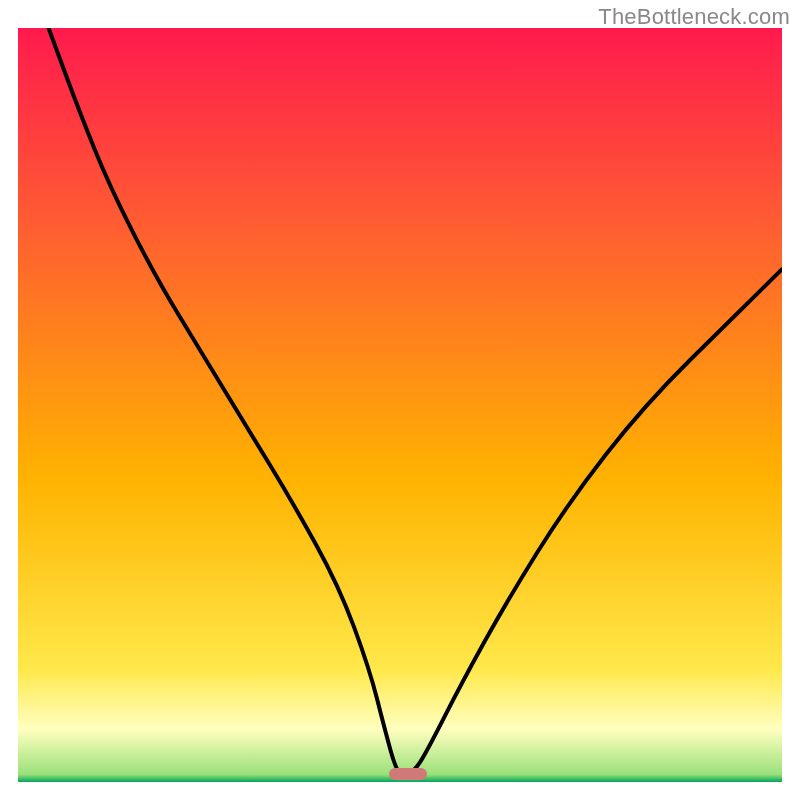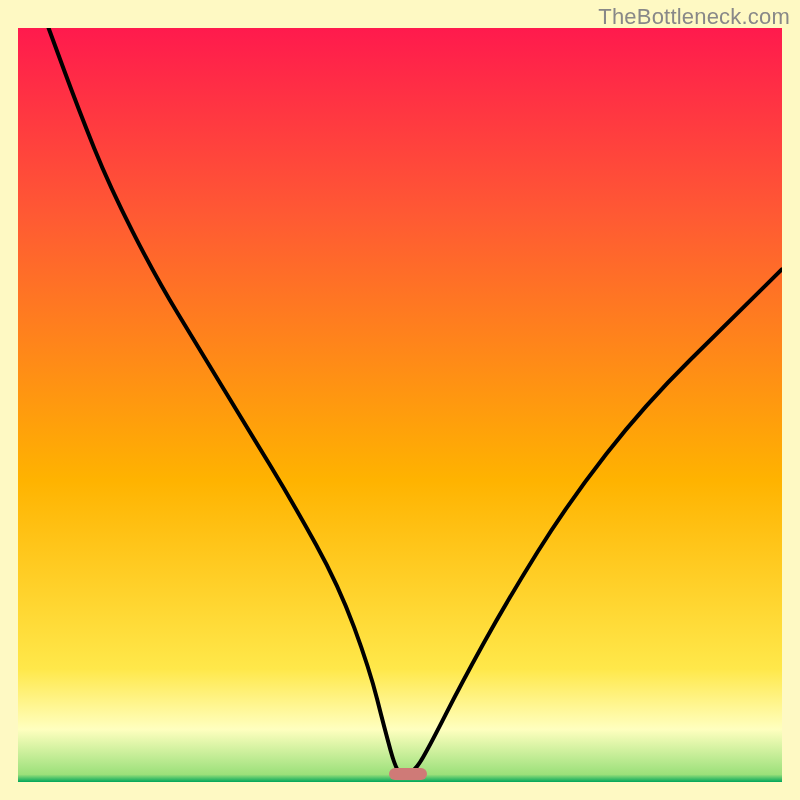--- a/index.html
+++ b/index.html
@@ -8,21 +8,21 @@
     width: 800px;
     height: 800px;
     overflow: hidden;
     background: #000;
     font-family: Arial, Helvetica, sans-serif;
   }
   .frame {
     position: relative;
     width: 800px;
     height: 800px;
-    background: #fef9c3;
+    background: #ffffff;
   }
   .watermark {
     position: absolute;
     top: 4px;
     right: 10px;
     color: #888;
     font-size: 22px;
     letter-spacing: 0.2px;
     font-weight: 400;
     z-index: 10;

